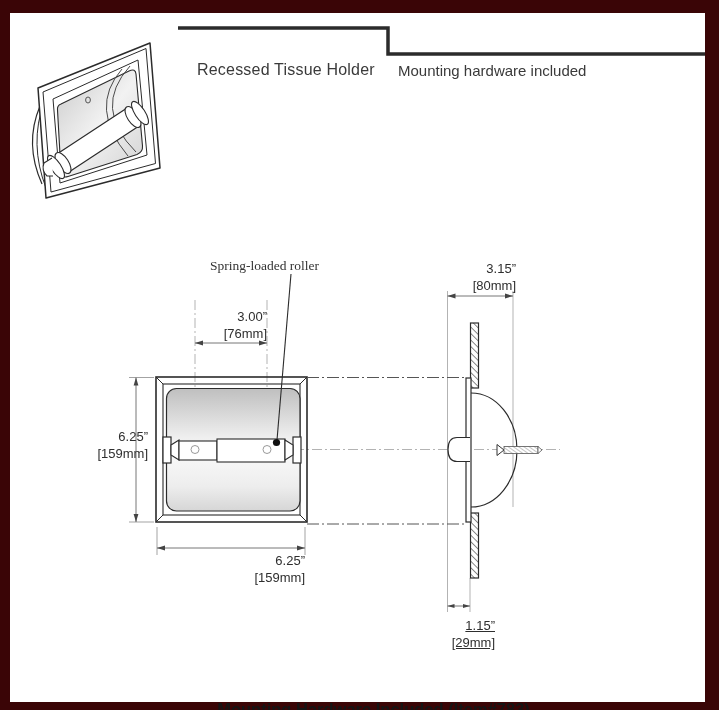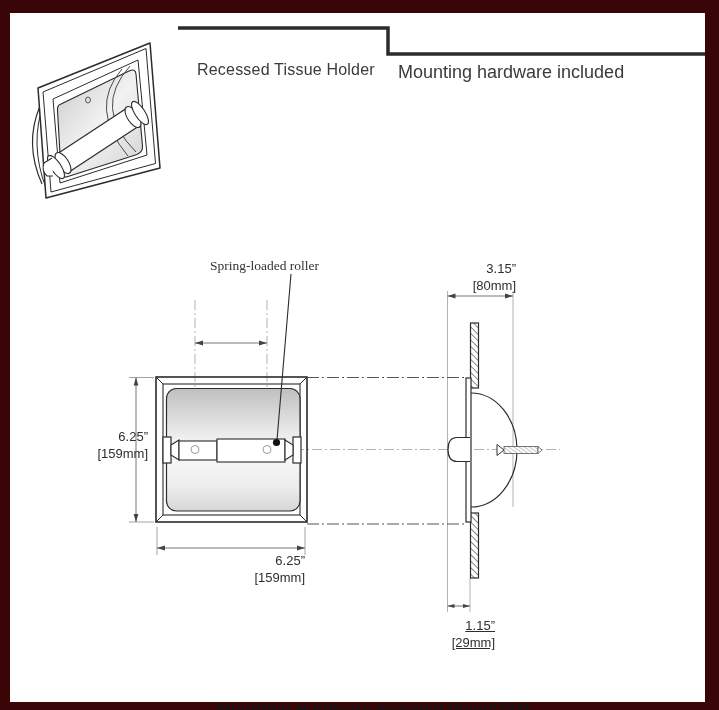--- a/index.html
+++ b/index.html
@@ -13,21 +13,21 @@
   #paper{
     position:absolute;
     left:10px;top:13px;right:14px;bottom:8px;
     background:#ffffff;
   }
   #art{
     position:absolute;left:0;top:0;width:719px;height:710px;
   }
   .txt{position:absolute;color:#2e2e2e;white-space:nowrap;}
   .title{left:197px;top:35px;font-size:16px;color:#3a3a3a;letter-spacing:.2px;margin-top:26px;}
-  .subtitle{left:398px;top:62px;font-size:18px;color:#3a3a3a;}
+  .subtitle{left:398px;top:62px;font-size:15px;color:#3a3a3a;}
   .callout{left:210px;top:258px;font-size:13.5px;color:#333;font-family:Liberation Serif, serif;}
   .dim{font-size:13px;line-height:1.32;text-align:right;color:#2e2e2e;}
   .dim span{display:block;}
   #dim-holes{left:195px;top:308px;width:72px;}
   #dim-height{left:60px;top:428px;width:88px;}
   #dim-width{left:157px;top:552px;width:148px;}
   #dim-depth{left:444px;top:260px;width:72px;}
   #dim-recess{left:423px;top:617px;width:72px;text-decoration:underline;}
   .footer-caption{
     left:28px;right:0;top:676px;
@@ -174,20 +174,24 @@
       <line x1="447.5" y1="606" x2="470" y2="606"></line>
       <polygon points="447.5,606 454.5,603.9 454.5,608.1" fill="#444" stroke="none"></polygon>
       <polygon points="470,606 463,603.9 463,608.1" fill="#444" stroke="none"></polygon>
     </g>
   </svg>
 
   <div class="txt title">Recessed Tissue Holder</div>
   <div class="txt subtitle">Mounting hardware included</div>
   <div class="txt callout">Spring-loaded roller</div>
 
+  <div class="txt dim" id="dim-holes">
+    <span>3.00”</span>
+    <span>[76mm]</span>
+  </div>
 
   <div class="txt dim" id="dim-height">
     <span>6.25”</span>
     <span>[159mm]</span>
   </div>
 
   <div class="txt dim" id="dim-width">
     <span>6.25”</span>
     <span>[159mm]</span>
   </div>

